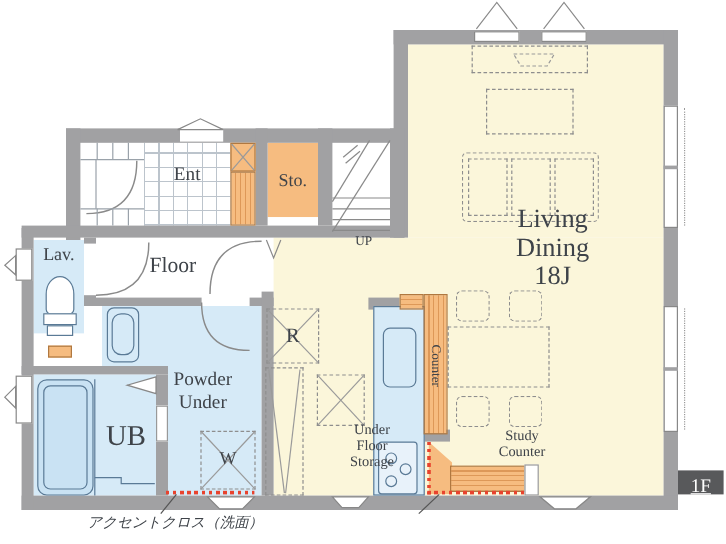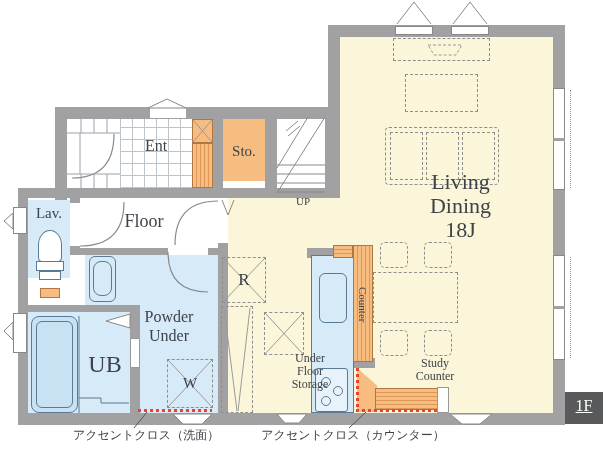--- a/index.html
+++ b/index.html
@@ -232,17 +232,16 @@
   <div class="lbl" style="left:254px;top:352px;width:62px;font-size:12px;line-height:13px;margin-left:25px;">
     <div>Under</div>
     <div>Floor</div>
     <div>Storage</div>
   </div>
   <div class="lbl" style="left:353px;top:262px;width:20px;height:86px;font-size:11px;writing-mode:vertical-rl;text-align:center;line-height:20px;">Counter</div>
   <div class="lbl" style="left:399px;top:357px;width:72px;font-size:12px;line-height:13px;">
     <div>Study</div>
     <div>Counter</div>
   </div>
-  <div class="lbl" style="left:66px;top:427px;width:160px;font-size:12px;">アクセントクロス（洗面）</div>
-  <div class="lbl" style="left:258px;top:427px;width:190px;font-size:12px;">アクセントクロス（カウンター）</div>
-  <div class="badge" style="left:565px;top:392px;width:38px;height:32px;line-height:28px;font-size:16px;text-decoration:underline;">1F</div>
+  <div class="lbl" style="left:66px;top:427px;width:160px;font-size:12px;font-style:italic;">アクセントクロス（洗面）</div>
+  <div class="badge" style="left:565px;top:392px;width:38px;height:20px;line-height:28px;font-size:16px;text-decoration:underline;">1F</div>
 
 </div>
 
 </body></html>

